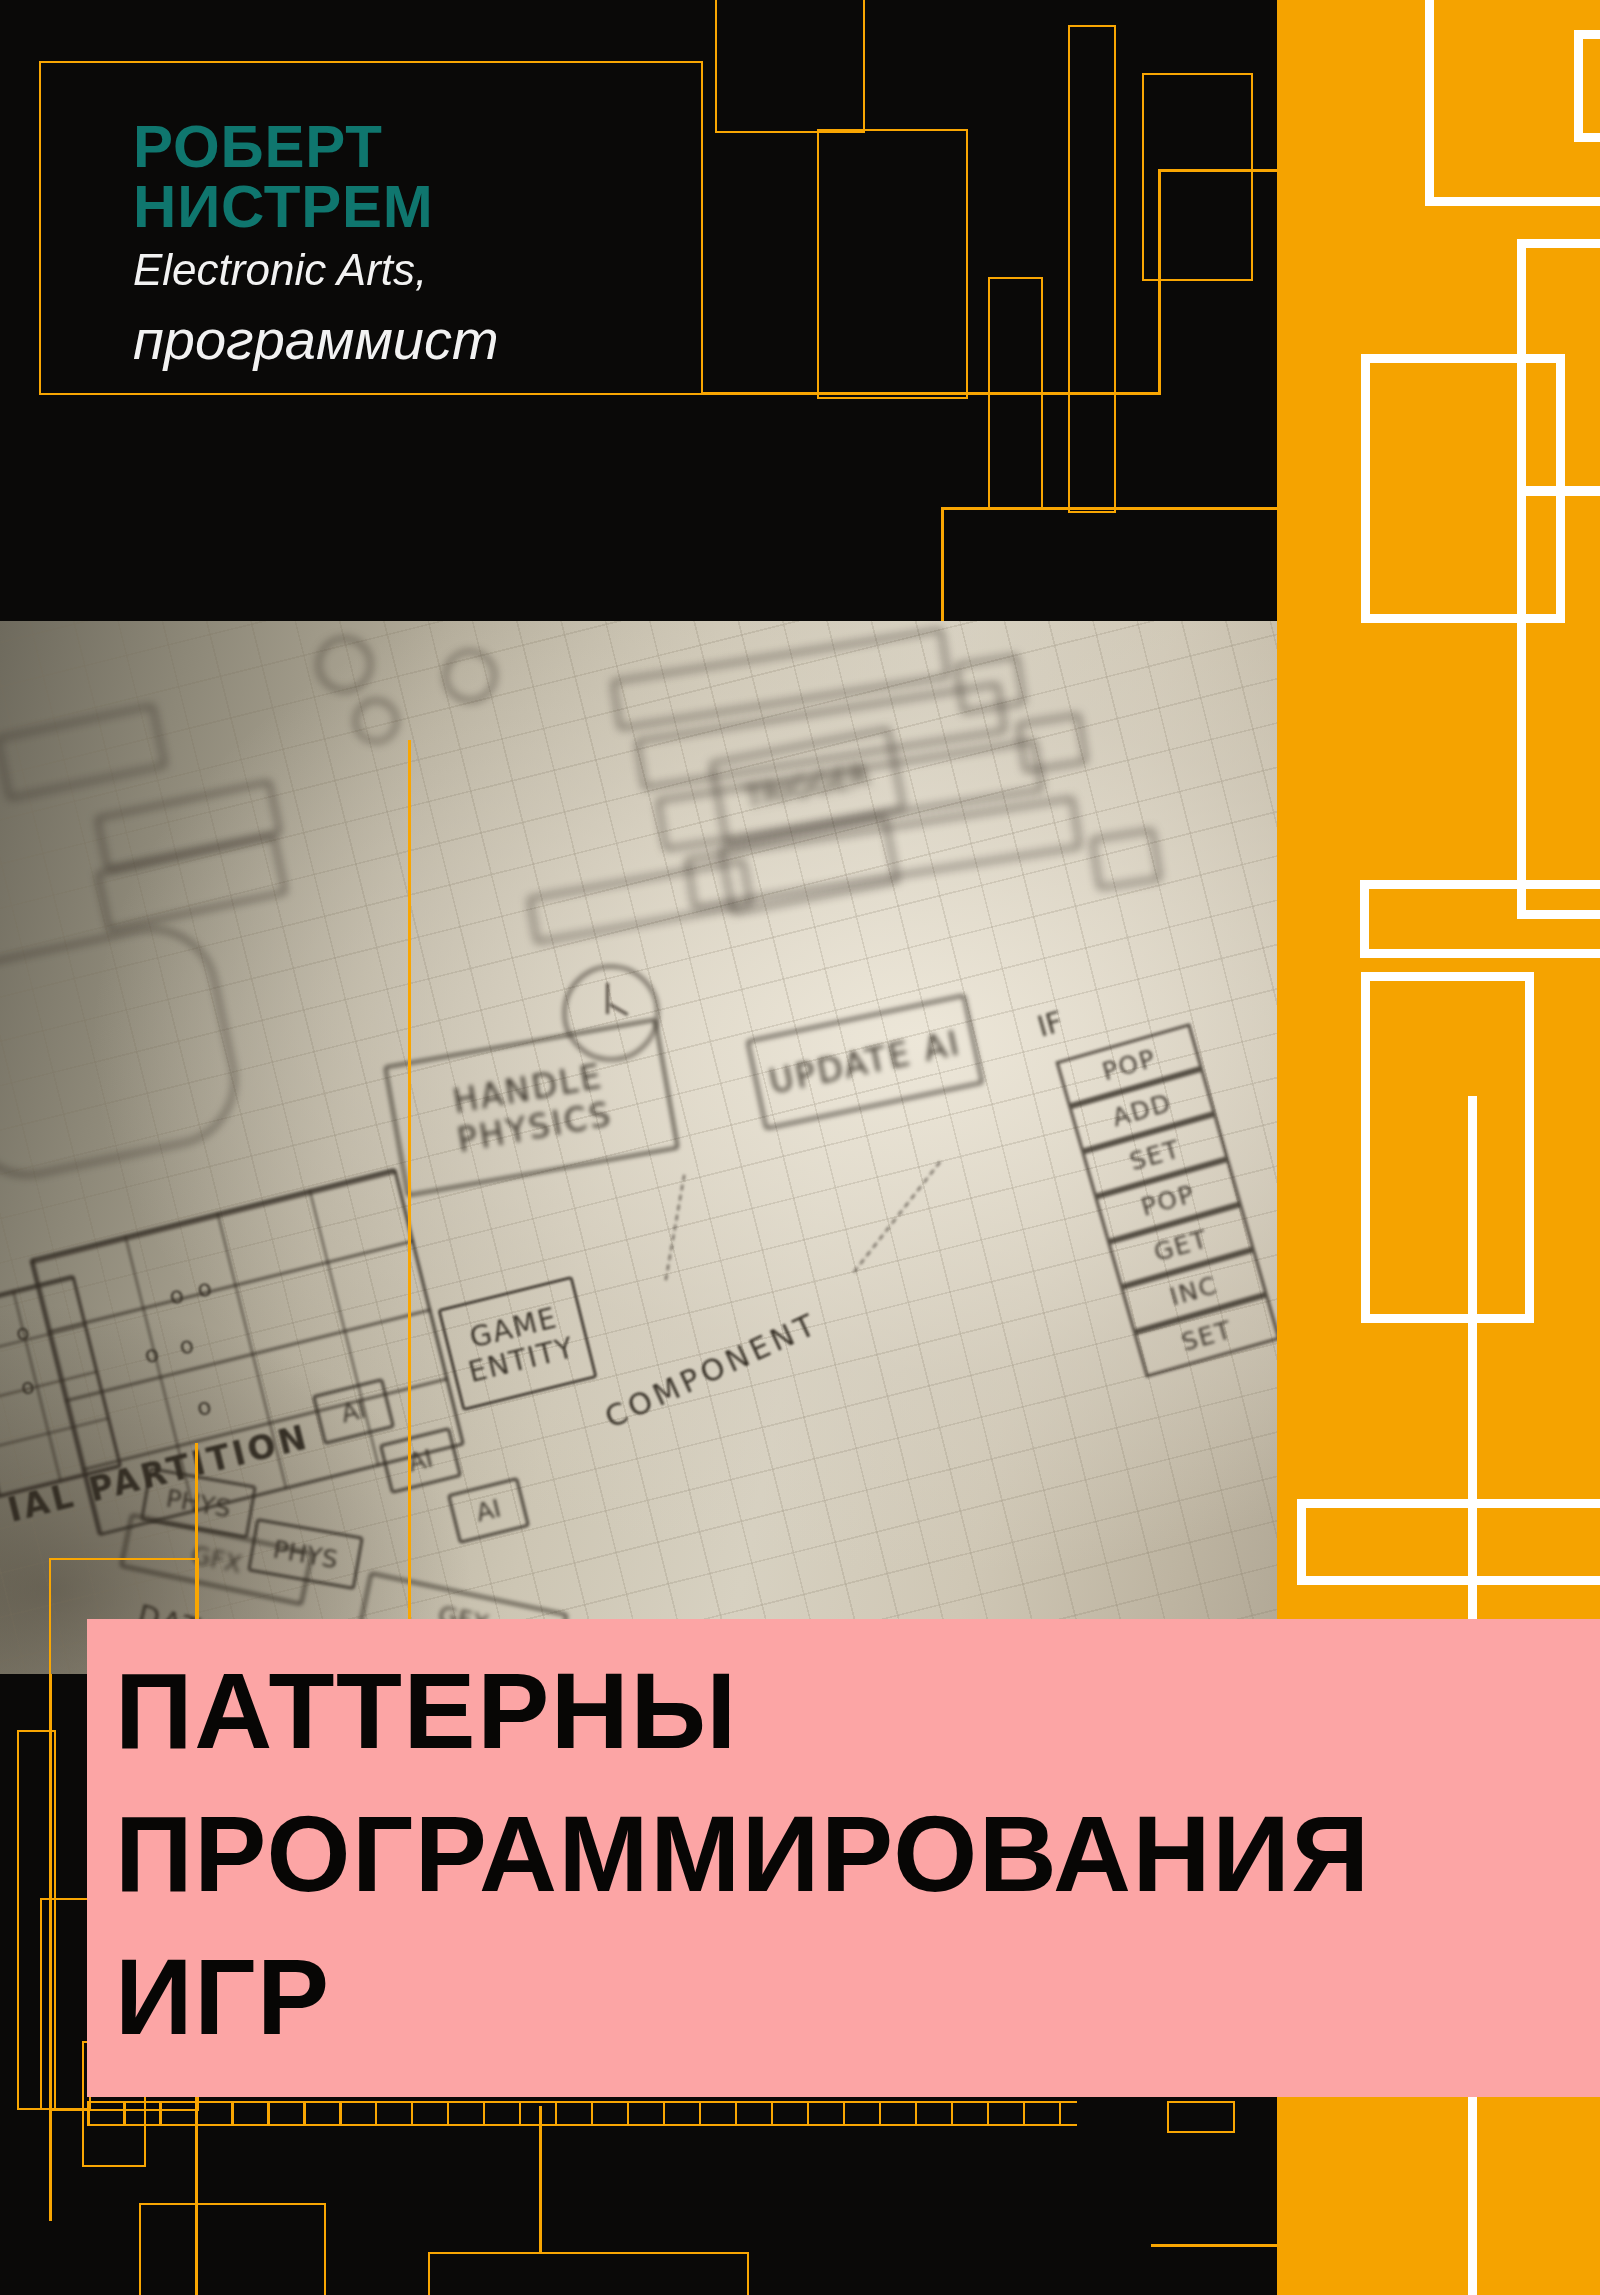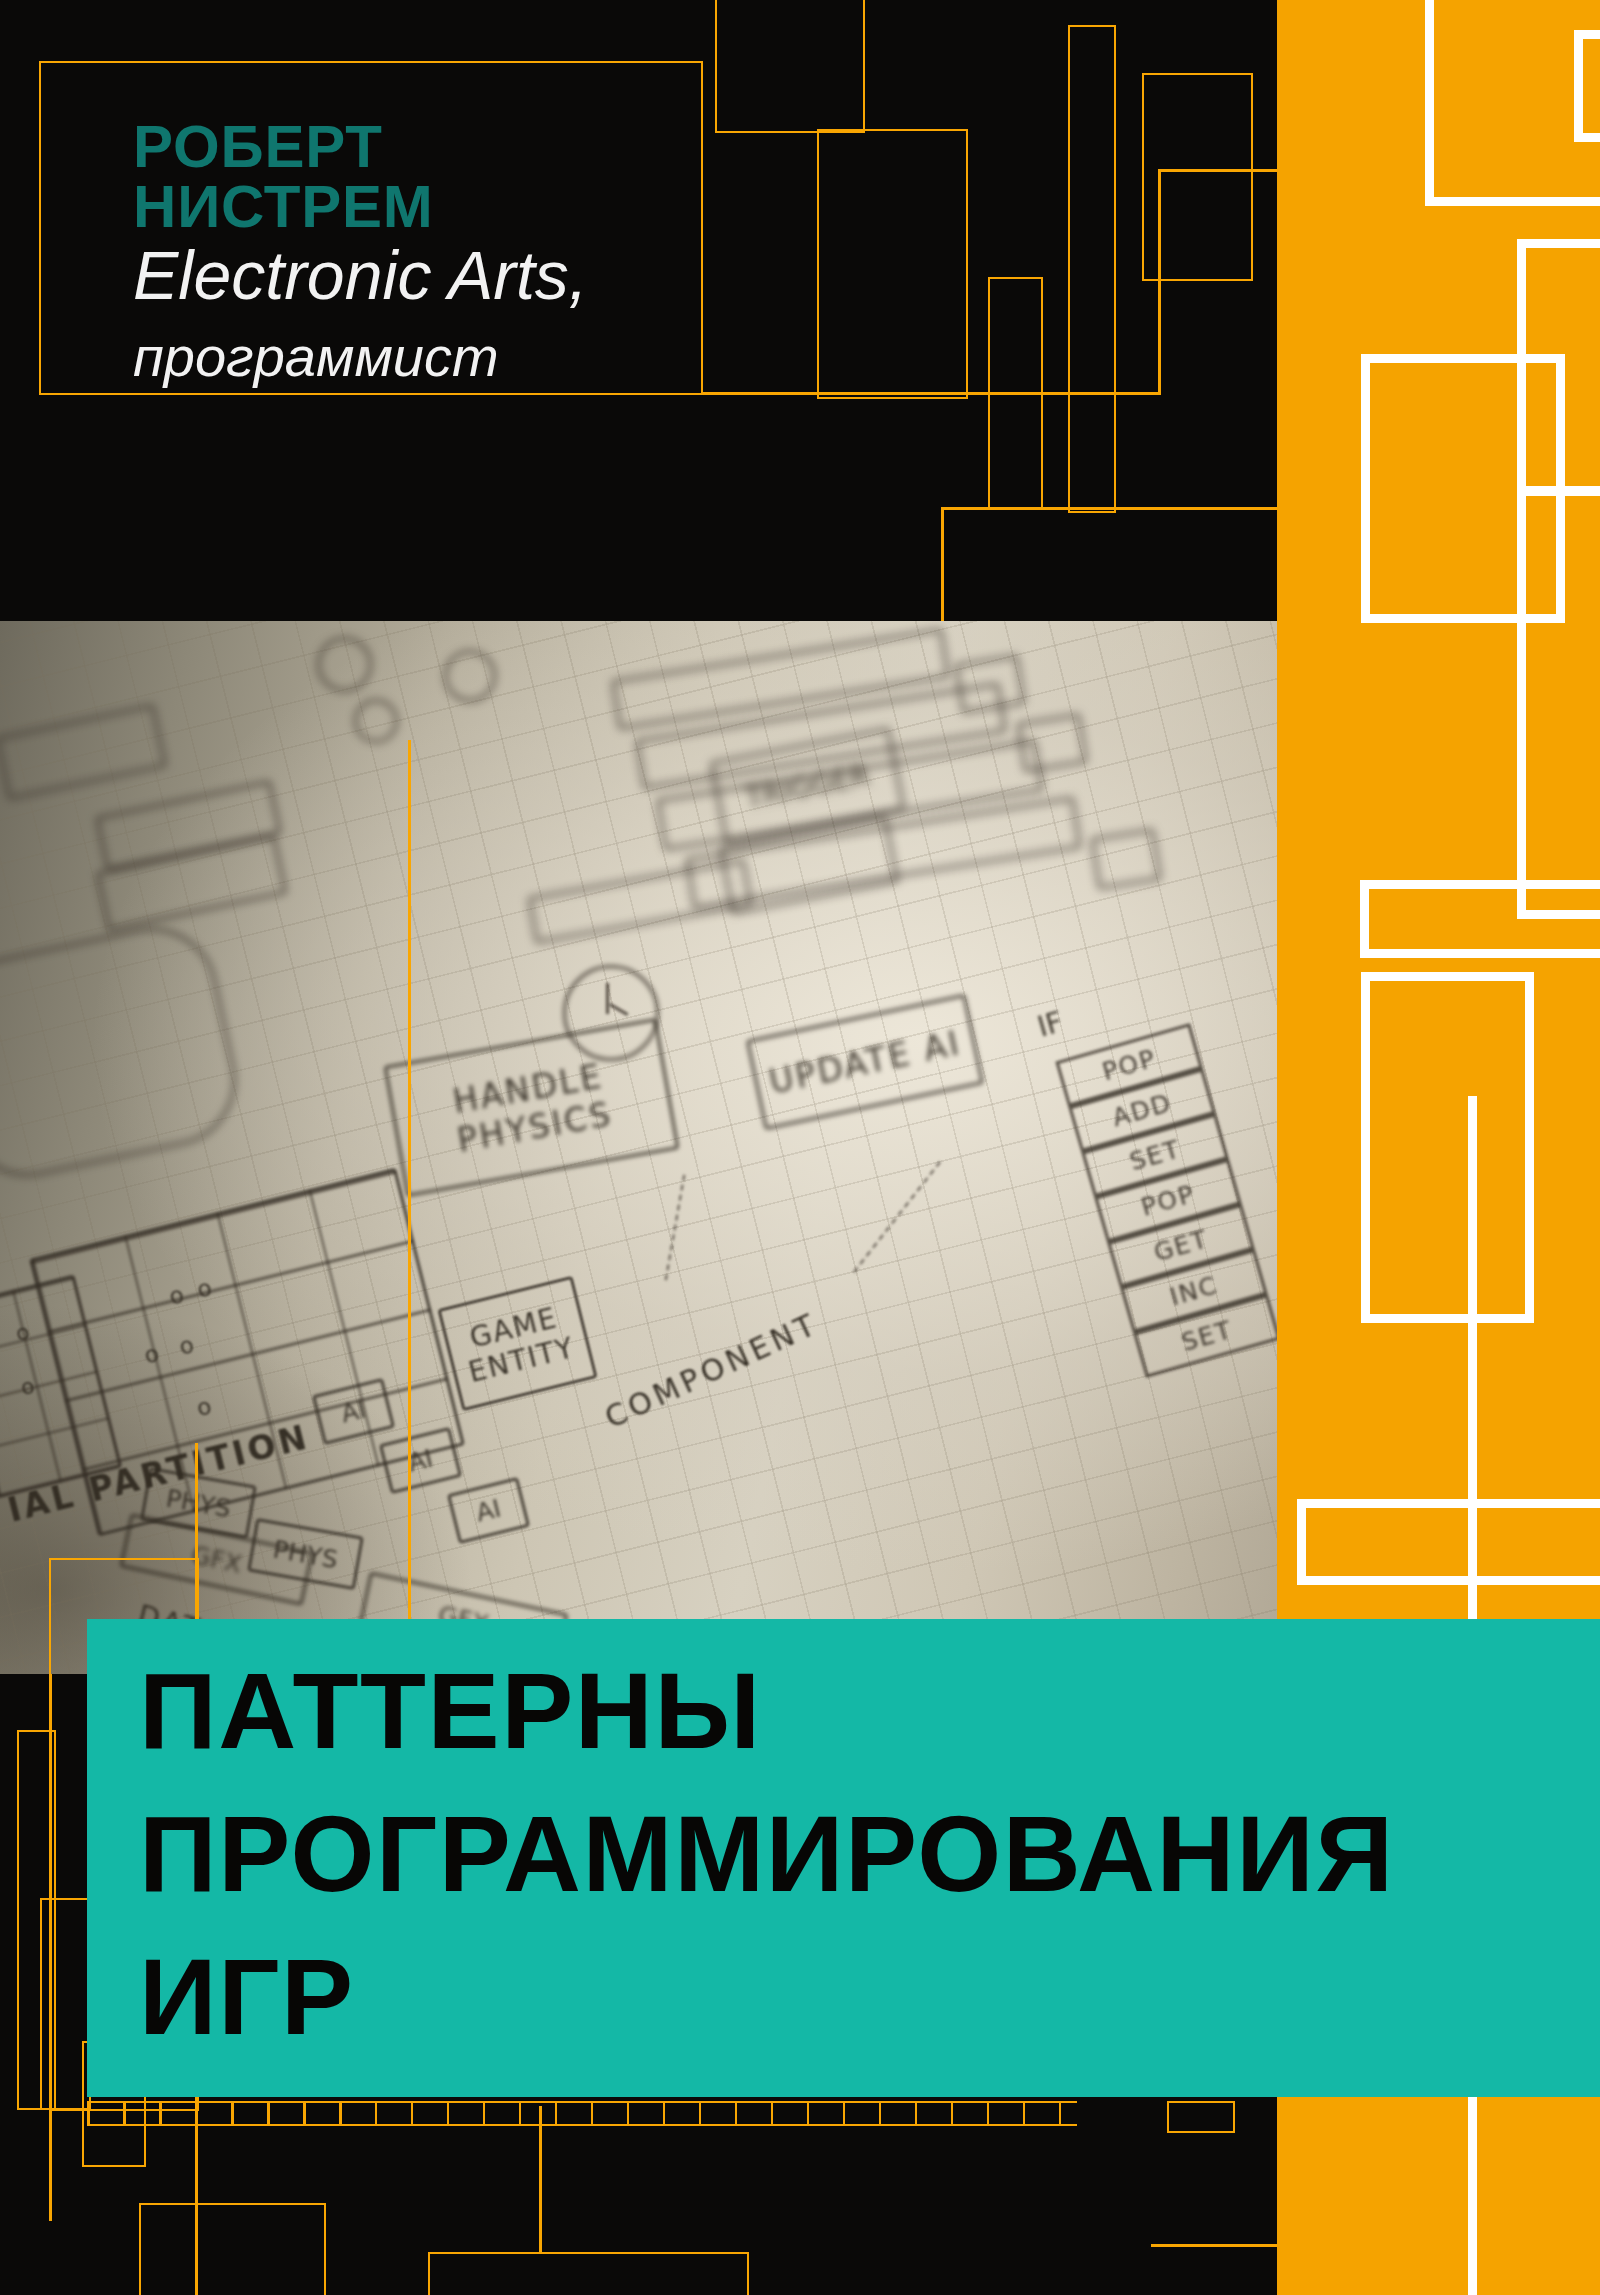--- a/index.html
+++ b/index.html
@@ -25,21 +25,21 @@
 
   
   .oln{position:absolute;background:#f9a602;z-index:3;}
   .orect{position:absolute;border:2.5px solid #f9a602;background:transparent;z-index:3;}
 
   
   .author-frame{position:absolute;left:39px;top:61px;width:664px;height:334px;
                 border:2.5px solid #f9a602;z-index:3;box-sizing:border-box;}
   .author-inner{position:absolute;left:92px;top:54px;right:16.4px;color:#fff;}
   .author-name{font-size:60px;line-height:1;font-weight:700;letter-spacing:0.8px;color:#0f766e;}
-  .author-aff{font-size:68px;line-height:1;font-style:italic;font-weight:400;margin-top:4px;color:#f2f2f2;}
+  .author-aff{font-size:44px;line-height:1;font-style:italic;font-weight:400;margin-top:11px;color:#f2f2f2;}
   .author-role{font-size:56px;line-height:1;font-style:italic;font-weight:400;margin-top:20px;color:#f2f2f2;}
 
   
   .photo{position:absolute;left:0;top:621px;width:1277px;height:1053px;overflow:hidden;z-index:2;
     background:
       radial-gradient(90% 70% at 72% 40%, rgba(238,232,218,0.95) 0%, rgba(216,209,194,0.55) 45%, rgba(0,0,0,0) 72%),
       radial-gradient(55% 45% at 4% 92%, rgba(66,60,48,0.55) 0%, rgba(0,0,0,0) 60%),
       linear-gradient(102deg,#6e6a5d 0%,#8d8878 13%,#b3ac9a 30%,#cdc6b4 48%,#d7d1c1 63%,#cfc7b5 78%,#bdb4a1 92%,#b1a896 100%);}
   .paper-grid{position:absolute;left:-263px;top:-214px;width:2221px;height:1727px;opacity:.45;
     transform:rotate(-14deg);
@@ -54,22 +54,22 @@
   .sktx{position:absolute;font-family:"DejaVu Sans",sans-serif;color:rgba(48,42,33,.95);}
   .skdash{position:absolute;border-left:2.5px dashed rgba(52,45,36,.75);}
   .grid-table{background-image:
       linear-gradient(rgba(52,45,36,.7) 2.5px, transparent 2.5px),
       linear-gradient(90deg, rgba(52,45,36,.7) 2.5px, transparent 2.5px);
       background-size:95px 71px;}
   .stack-cell{border:3.3px solid rgba(52,45,36,.8);height:41px;display:flex;align-items:center;
       justify-content:center;font-family:"DejaVu Sans",sans-serif;font-size:25px;letter-spacing:1.6px;}
 
   
-  .banner{position:absolute;left:87px;top:1619px;width:1513px;height:478px;background:#14b8a6;z-index:5;
-          box-sizing:border-box;padding-top:20px;padding-left:52px;}
+  .banner{position:absolute;left:87px;top:1619px;width:1513px;height:478px;background:#fca5a5;z-index:5;
+          box-sizing:border-box;padding-top:20px;padding-left:28px;}
   .title-line{font-size:108px;line-height:143px;font-weight:700;letter-spacing:1.6px;color:#070605;}
 
   
   .ladder{position:absolute;left:87px;top:2101px;width:990px;height:25px;z-index:3;
           border-top:2.5px solid #f9a602;border-bottom:2.5px solid #f9a602;box-sizing:border-box;
           background:repeating-linear-gradient(90deg,#f9a602 0 2.5px,transparent 2.5px 36px);}
 </style>
 </head>
 <body>
 

